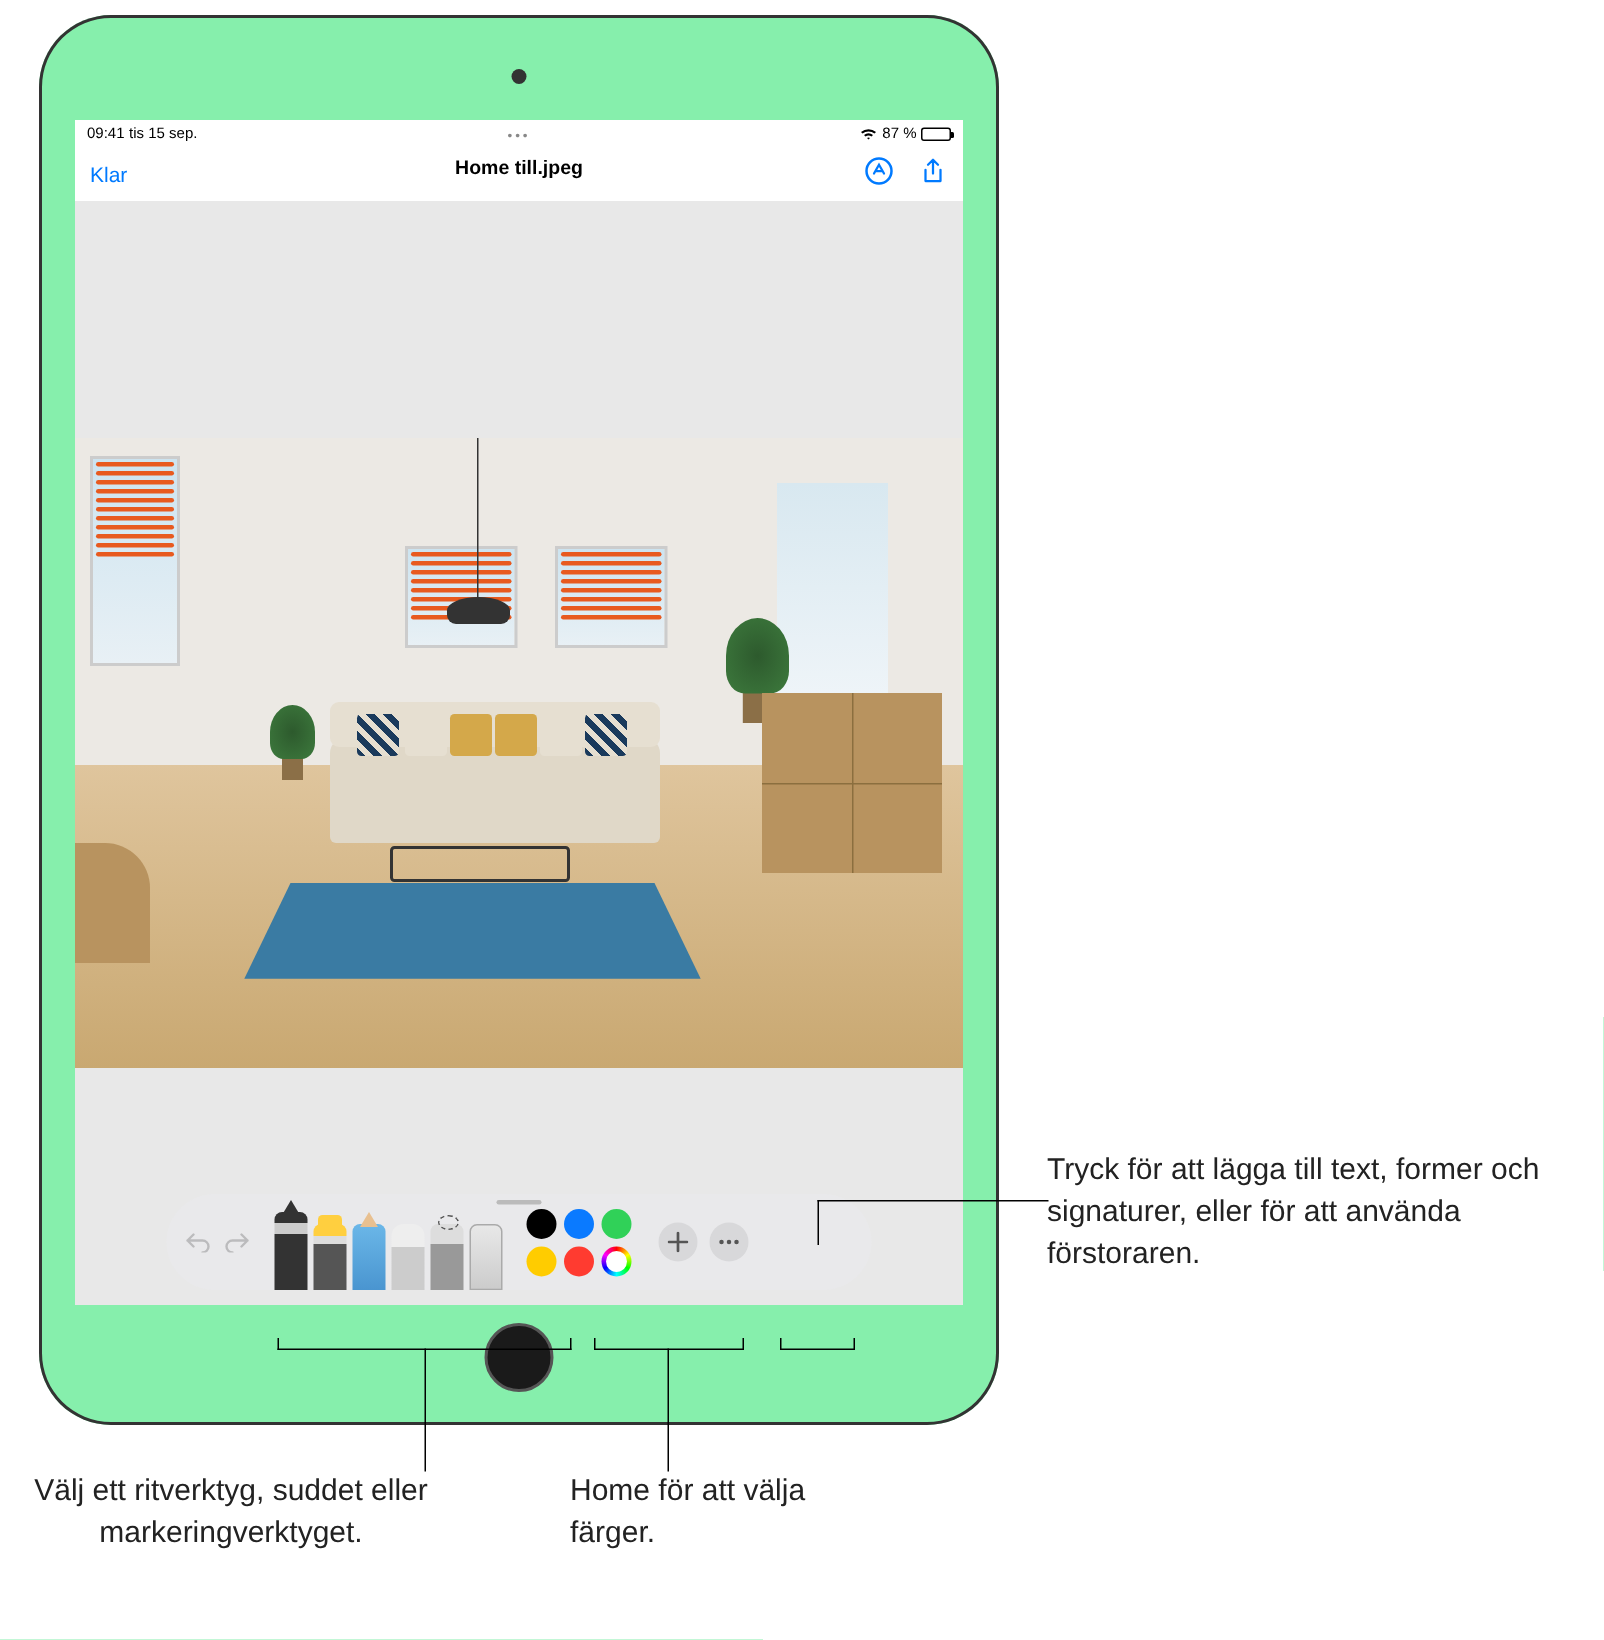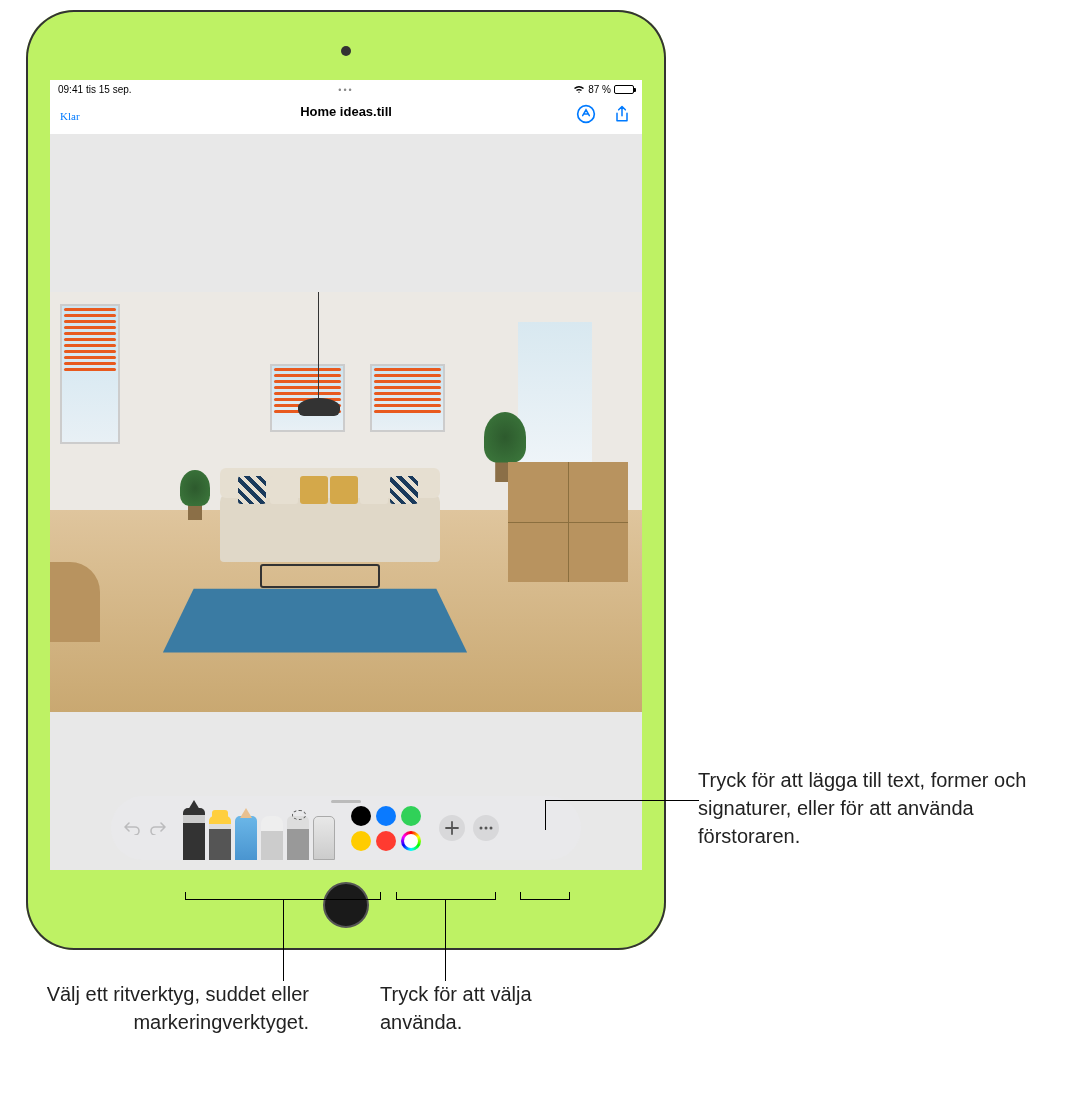--- a/index.html
+++ b/index.html
@@ -9,21 +9,21 @@
   width: 1069px;
   height: 1093px;
   position: relative;
 }
 .ipad-frame {
   position: absolute;
   left: 26px;
   top: 10px;
   width: 640px;
   height: 940px;
-  background: #bef264;
+  background: #86efac;
   border-radius: 48px;
   padding: 70px 24px 80px 24px;
   box-shadow: inset 0 0 0 2px #333;
 }
 .camera {
   position: absolute;
   top: 36px;
   left: 50%;
   transform: translateX(-50%);
   width: 10px;
@@ -64,21 +64,21 @@
 .battery-icon { width: 20px; height: 9px; border: 1px solid #000; border-radius: 2px; position: relative; }
 .battery-icon::after { content: ""; position: absolute; right: -3px; top: 2px; width: 2px; height: 4px; background: #000; border-radius: 0 1px 1px 0; }
 .battery-fill { width: 100%; height: 100%; background: #000; }
 .nav-bar {
   height: 36px;
   display: flex;
   align-items: center;
   padding: 0 10px;
   position: relative;
 }
-.nav-left { color: #007aff; font-size: 11px; font-family: Liberation Serif, serif; }
+.nav-left { color: #007aff; font-size: 14px; }
 .nav-title { position: absolute; left: 50%; transform: translateX(-50%); font-size: 13px; font-weight: 600; top: 6px; }
 .nav-subtitle { position: absolute; left: 50%; top: -13px; transform: translateX(-50%); letter-spacing: 2px; color: #888; font-size: 9px; }
 .nav-right { margin-left: auto; display: flex; gap: 16px; align-items: center; }
 .markup-btn svg, .share-btn svg { width: 20px; height: 20px; }
 .content-area {
   position: absolute;
   top: 54px;
   bottom: 0;
   left: 0;
   right: 0;
@@ -171,21 +171,21 @@
   font-size: 20px;
   line-height: 1.4;
   color: #222;
 }
 .callout-line { position: absolute; background: #000; }
 .co1 { left: 698px; top: 722px; width: 340px; margin-top: 44px; }
 .co1-ln-h { top: 800px; left: 545px; width: 154px; height: 1px; }
 .co1-ln-v { top: 800px; left: 545px; width: 1px; height: 30px; }
 .co2 { left: 380px; top: 980px; width: 170px; text-align: left; }
 .co2-ln-v { top: 899px; left: 445px; width: 1px; height: 82px; }
-.co3 { left: 19px; top: 980px; width: 290px; text-align: right; }
+.co3 { left: 9px; top: 980px; width: 290px; text-align: center; }
 .co3-ln-v { top: 899px; left: 283px; width: 1px; height: 82px; }
 .bracket { position: absolute; border: 1px solid #000; border-top: none; height: 8px; }
 .br1 { left: 396px; top: 892px; width: 100px; }
 .br2 { left: 185px; top: 892px; width: 196px; }
 .br3 { left: 520px; top: 892px; width: 50px; }
 </style>
 </head>
 <body>
 
 <div class="ipad-frame">
@@ -204,21 +204,21 @@
             </svg>
         </span>
         <span>87 %</span>
         <span class="battery-icon"><span class="battery-fill"></span></span>
       </div>
     </div>
 
     <div class="nav-bar">
       <span class="nav-subtitle">•••</span>
       <span class="nav-left">Klar</span>
-      <span class="nav-title">Home ideas.till</span>
+      <span class="nav-title">Home till.jpeg</span>
       <div class="nav-right">
         <span class="markup-btn">
           <svg viewBox="0 0 24 24">
               <circle cx="12" cy="12" r="10" fill="none" stroke="#007aff" stroke-width="2"></circle>
               <path d="M8 14 L12 7 L16 14 M9.5 12 L14.5 12" stroke="#007aff" stroke-width="1.8" fill="none" stroke-linecap="round"></path>
             </svg>
         </span>
         <span class="share-btn">
           <svg viewBox="0 0 24 24">
               <path d="M12 3 L12 14 M8 7 L12 3 L16 7 M6 11 L6 20 L18 20 L18 11" stroke="#007aff" stroke-width="1.8" fill="none" stroke-linecap="round" stroke-linejoin="round"></path>
@@ -338,19 +338,19 @@
 
   </div>
   <div class="home-button"></div>
 </div>
 
 <div class="callout co1">Tryck för att lägga till text, former och signaturer, eller för att använda förstoraren.</div>
 <div class="callout-line co1-ln-h"></div>
 <div class="callout-line co1-ln-v"></div>
 <div class="bracket br3"></div>
 
-<div class="callout co2">Tryck för att välja använda.</div>
+<div class="callout co2">Home för att välja färger.</div>
 <div class="callout-line co2-ln-v"></div>
 <div class="bracket br1"></div>
 
 <div class="callout co3">Välj ett ritverktyg, suddet eller markeringverktyget.</div>
 <div class="callout-line co3-ln-v"></div>
 <div class="bracket br2"></div>
 
 </body></html>

